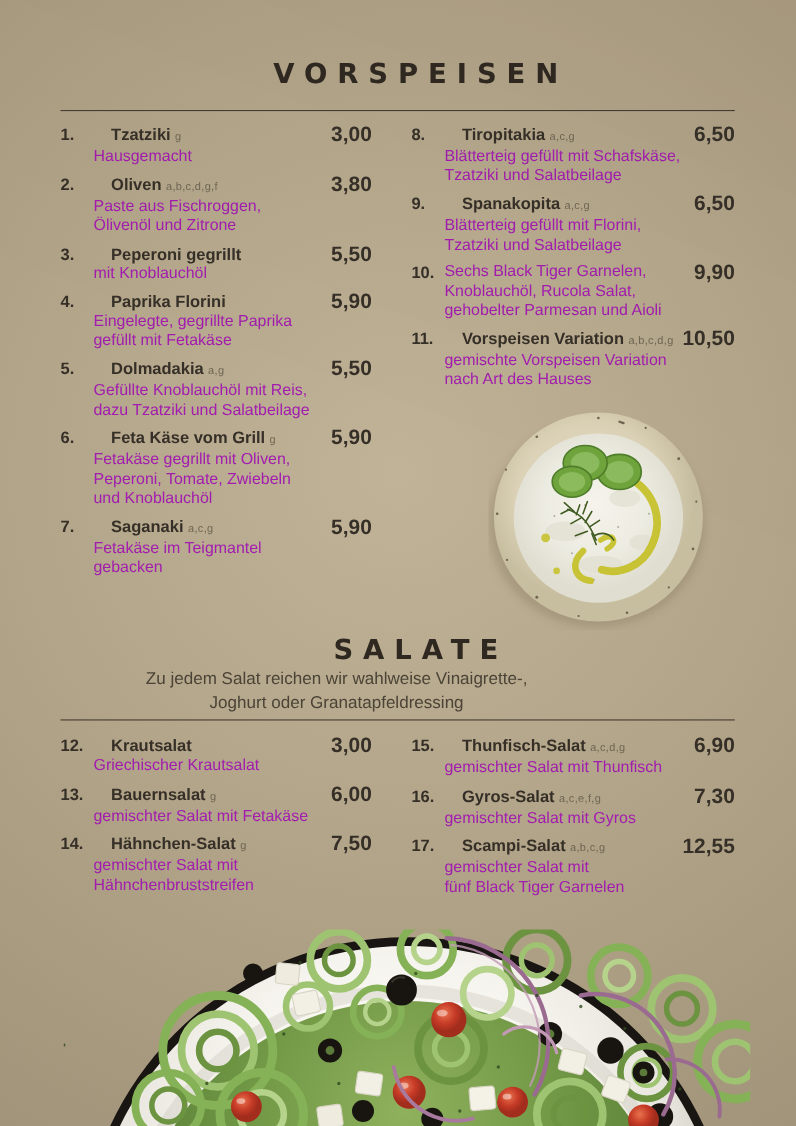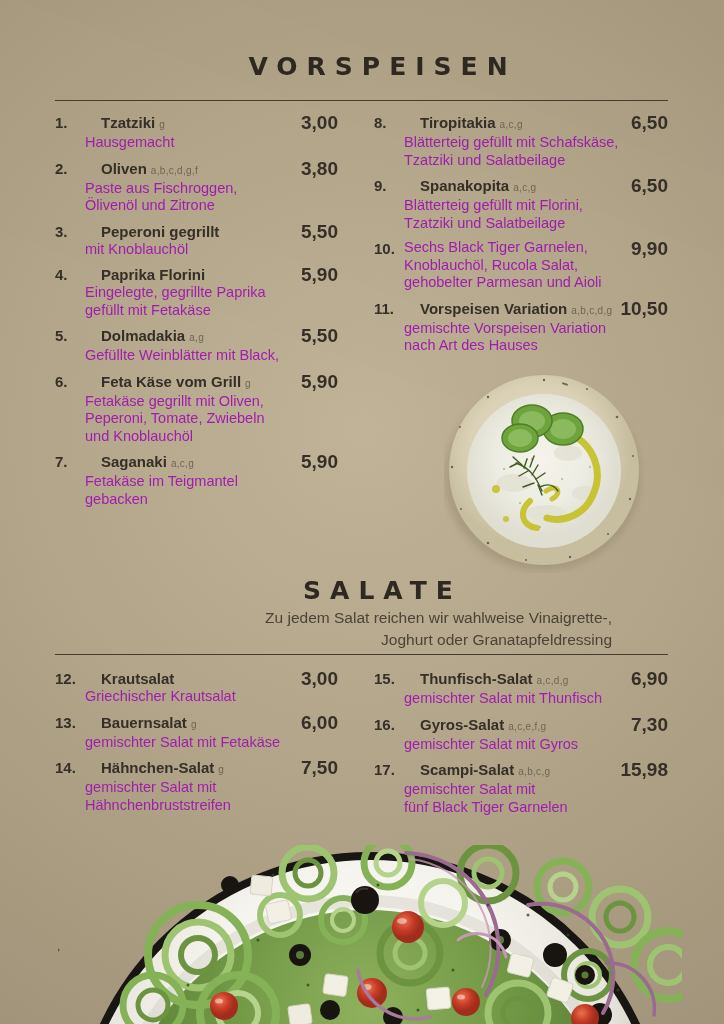--- a/index.html
+++ b/index.html
@@ -15,21 +15,21 @@
       linear-gradient(115deg, rgba(255,255,255,0.04) 0 2px, rgba(0,0,0,0) 2px 9px),
       linear-gradient(200deg, rgba(60,50,30,0.05), rgba(0,0,0,0) 40%);
     mix-blend-mode:multiply;opacity:.5;
   }
   .sec-title{
     position:absolute;left:16px;width:724px;text-align:center;
     font-family:"DejaVu Sans", sans-serif;font-weight:700;
     font-size:25px;letter-spacing:9px;text-indent:9px;color:#2e2820;
   }
   .subtitle{
-    position:absolute;left:0;width:612px;text-align:right;
+    position:absolute;left:0;width:612px;text-align:center;
     font-size:15.5px;line-height:22px;color:#4a4336;
   }
   .rule{position:absolute;left:55px;width:613px;border-top:1.6px solid #453d30;}
   .cols{position:absolute;left:55px;width:613px;display:flex;justify-content:space-between;}
   .col{display:block;}
   .col.c0{width:283px;}
   .col.c1{width:294px;}
   .item{position:relative;padding-left:30px;margin-bottom:7px;color:#352f27;}
   .num{position:absolute;left:0;top:0;font-weight:700;font-size:15px;line-height:19px;}
   .head{font-weight:700;font-size:15px;line-height:19px;margin-left:16px;}
@@ -68,21 +68,22 @@
         <span class="num">4.</span>
         <div class="head"><span>Paprika Florini</span></div>
         <span class="price">5,90</span>
         <div class="desc">Eingelegte, gegrillte Paprika</div>
         <div class="desc">gefüllt mit Fetakäse</div>
       </div>
       <div class="item">
         <span class="num">5.</span>
         <div class="head"><span>Dolmadakia</span><span class="alg">a,g</span></div>
         <span class="price">5,50</span>
-        <div class="desc">Gefüllte Weinblätter mit Black,</div>
+        <div class="desc">Gefüllte Knoblauchöl mit Reis,</div>
+        <div class="desc">dazu Tzatziki und Salatbeilage</div>
       </div>
       <div class="item">
         <span class="num">6.</span>
         <div class="head"><span>Feta Käse vom Grill</span><span class="alg">g</span></div>
         <span class="price">5,90</span>
         <div class="desc">Fetakäse gegrillt mit Oliven,</div>
         <div class="desc">Peperoni, Tomate, Zwiebeln</div>
         <div class="desc">und Knoblauchöl</div>
       </div>
       <div class="item">
@@ -249,21 +250,21 @@
       </div>
       <div class="item">
         <span class="num">16.</span>
         <div class="head"><span>Gyros-Salat</span><span class="alg">a,c,e,f,g</span></div>
         <span class="price">7,30</span>
         <div class="desc">gemischter Salat mit Gyros</div>
       </div>
       <div class="item">
         <span class="num">17.</span>
         <div class="head"><span>Scampi-Salat</span><span class="alg">a,b,c,g</span></div>
-        <span class="price">15,98</span>
+        <span class="price">12,55</span>
         <div class="desc">gemischter Salat mit</div>
         <div class="desc">fünf Black Tiger Garnelen</div>
       </div>
     </div>
   </div>
 
 <svg class="photo" style="left:58px;top:845px" width="624" height="179" viewBox="0 0 624 179">
   <defs>
     <radialGradient id="plateGrad" cx="48%" cy="30%">
         <stop offset="0%" stop-color="#ffffff"></stop>

